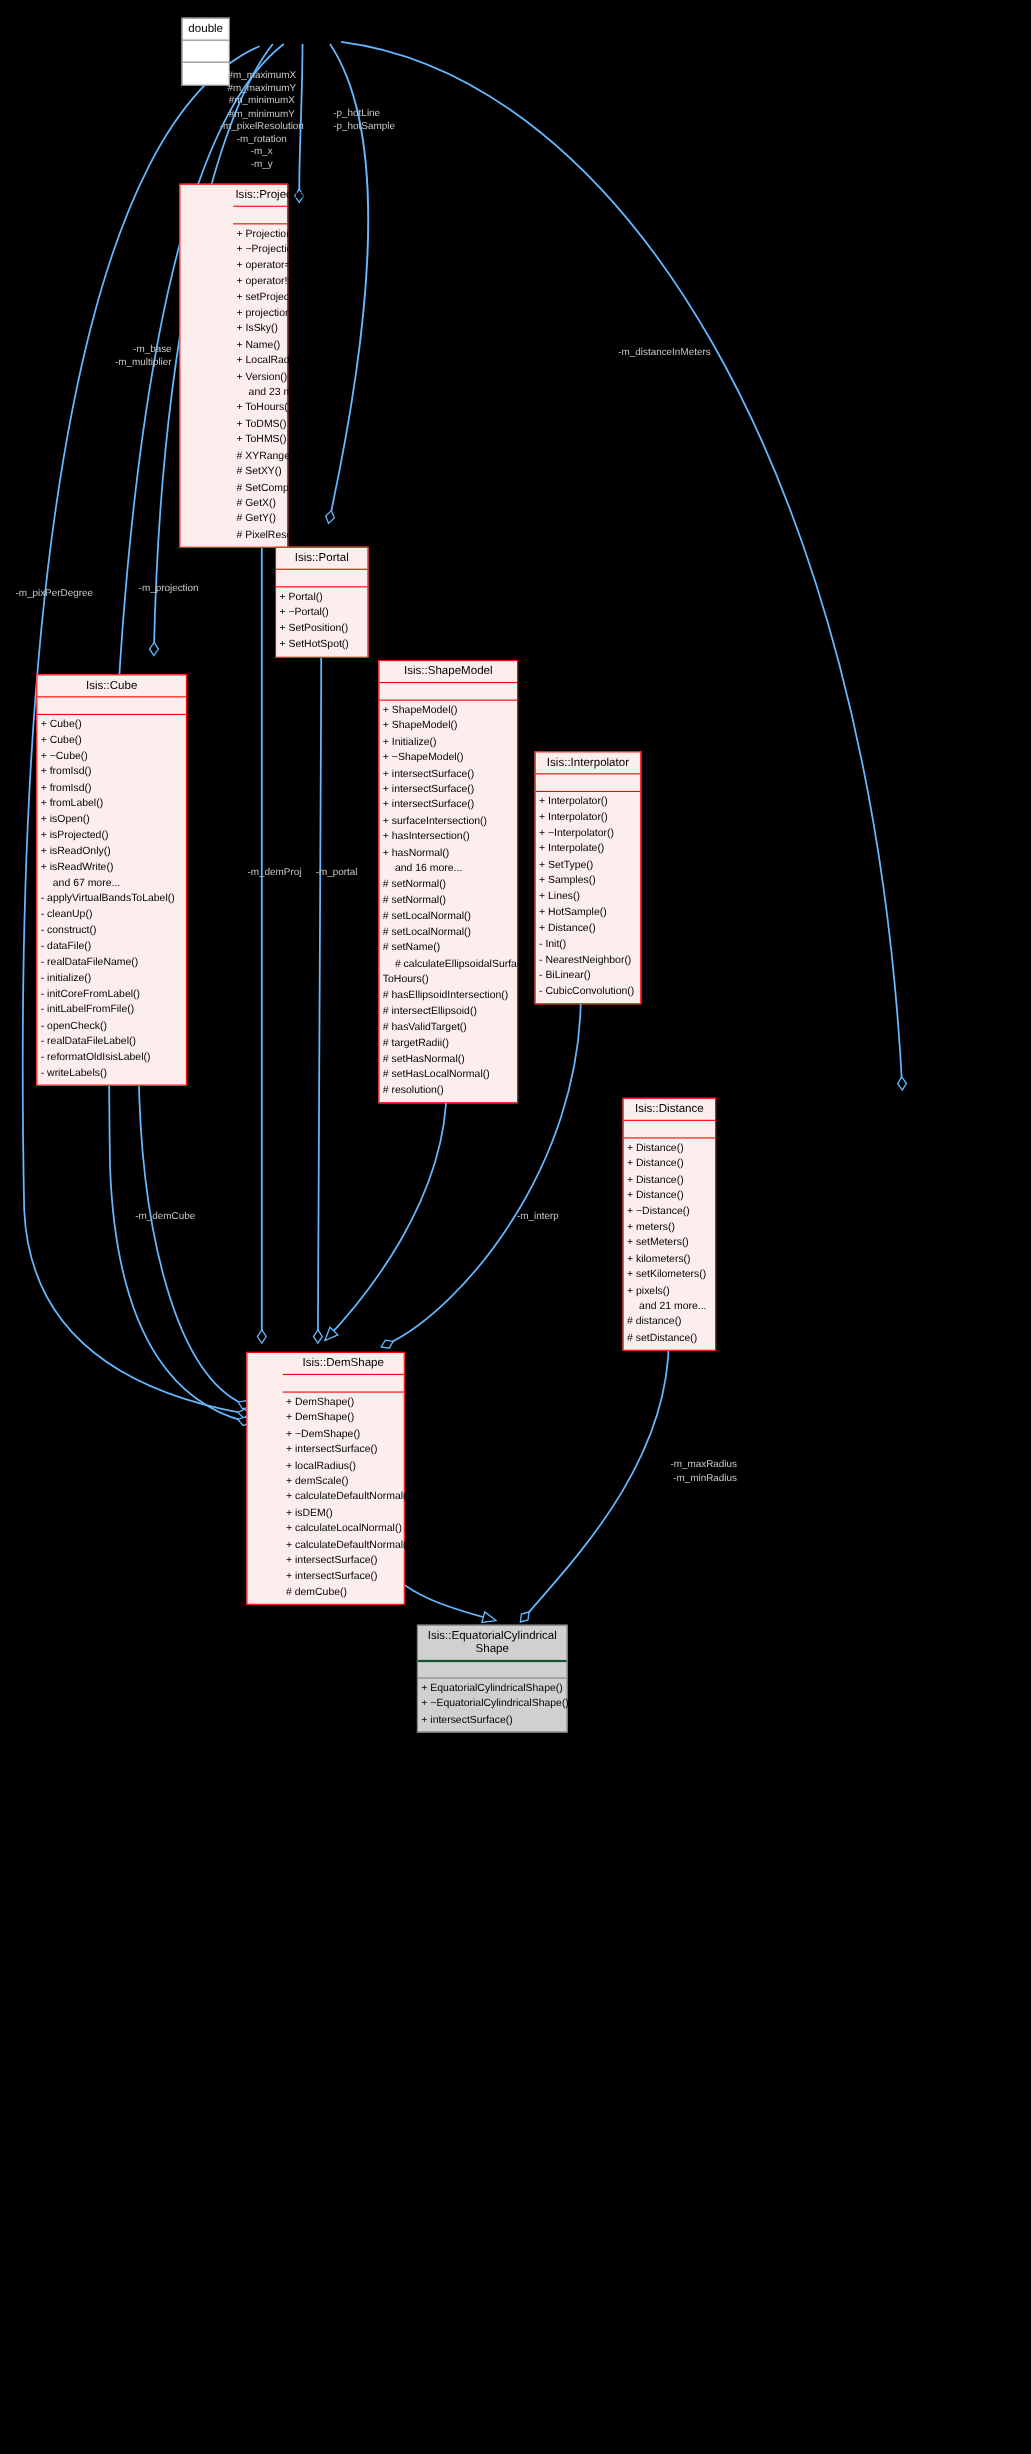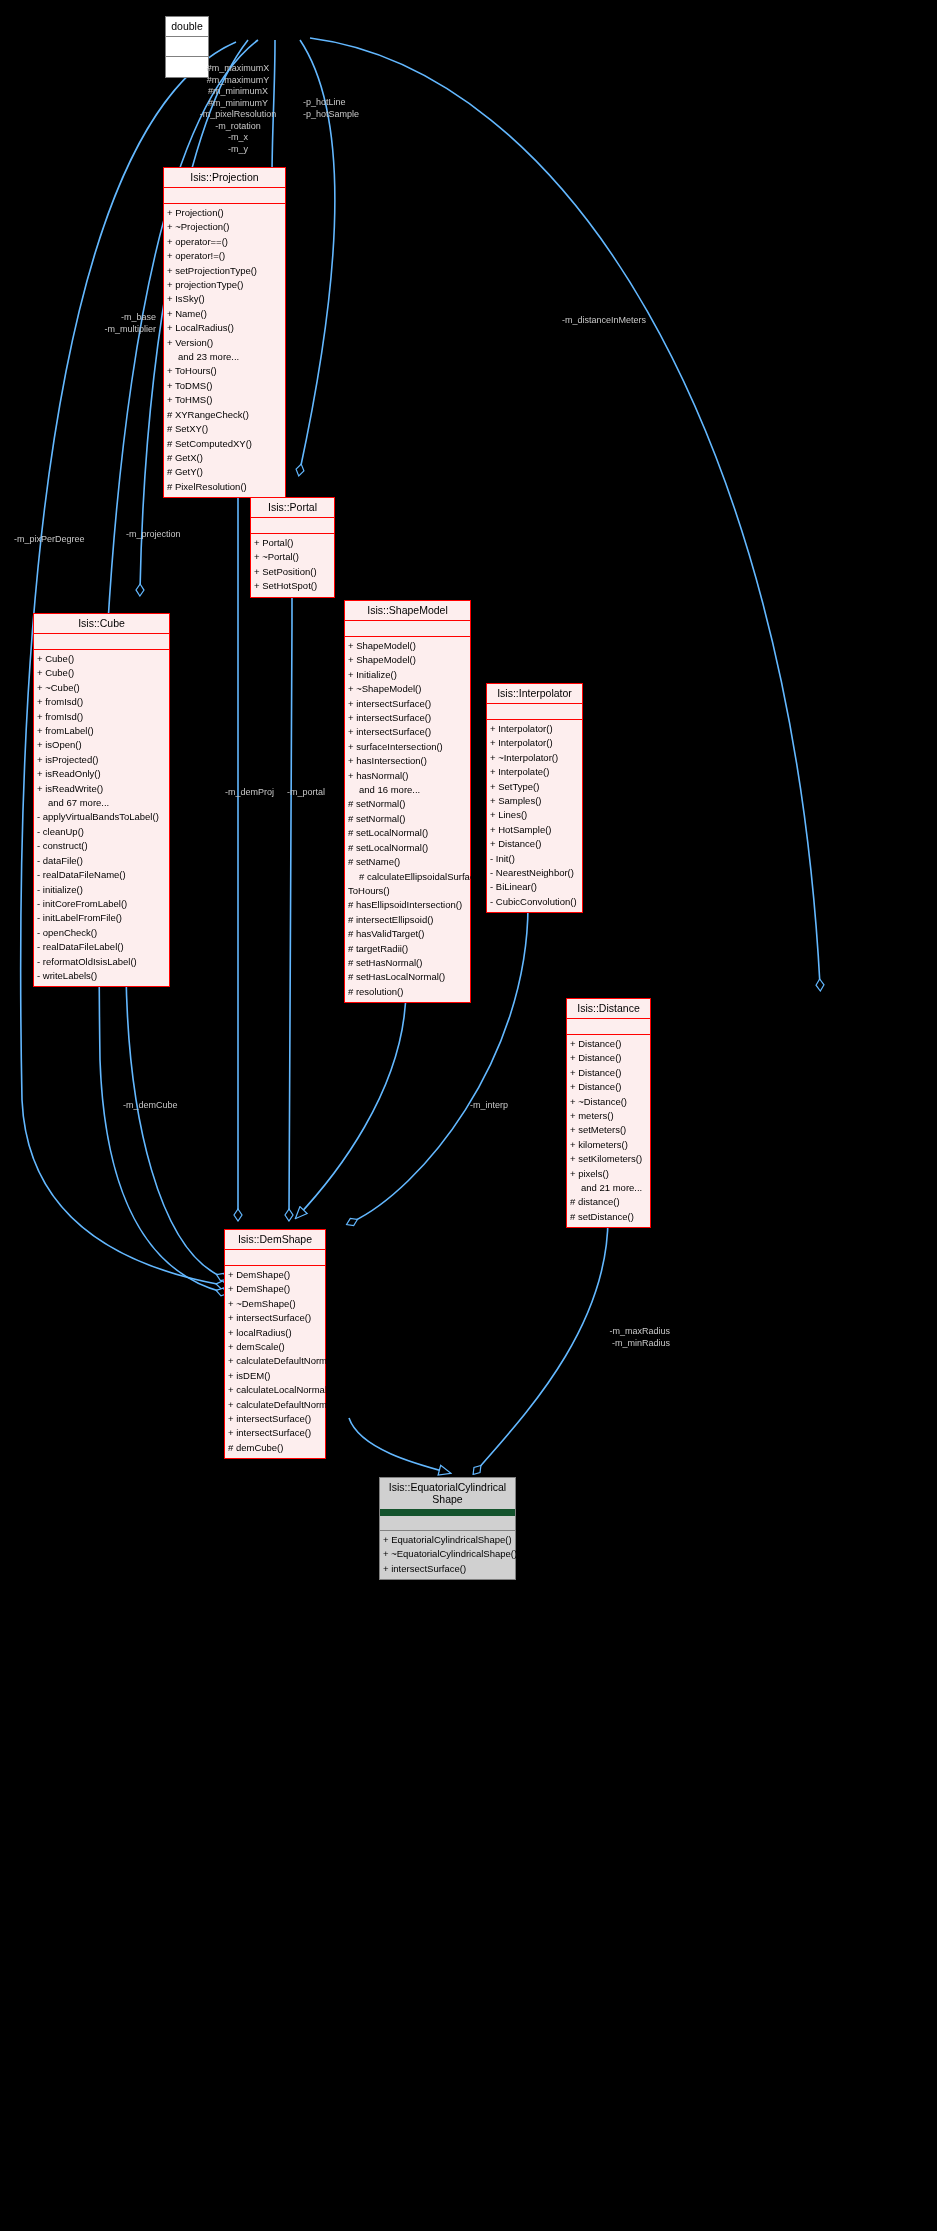--- a/index.html
+++ b/index.html
@@ -6,21 +6,21 @@
   #canvas{position:relative;width:937px;height:2231px;background:#000;
           font-family:"Liberation Sans", sans-serif;overflow:hidden;}
   svg.edges{position:absolute;left:0;top:0;width:937px;height:2231px;pointer-events:none;}
 
   .node{position:absolute;box-sizing:border-box;background:#fdeeee;border:1px solid #ff0000;}
   .node.plain{background:#ffffff;border:1px solid #808080;margin-top:12px;}
   .node.grey{background:#d0d0d0;border:1px solid #808080;}
   .node .title{text-align:center;font-size:10.5px;color:#000;padding:3px 2px 4px 2px;
                line-height:12px;border-bottom:1px solid #ff0000;}
   .node.plain .title{border-bottom:1px solid #808080;}
-  .node.grey .title{border-bottom:7px solid #14532d;text-align:center;}
+  .node.grey .title{border-bottom:2px solid #14532d;text-align:center;}
   .node .attrs{min-height:13px;border-bottom:1px solid #ff0000;padding:1px 3px;}
   .node.plain .attrs{border-bottom:1px solid #808080;min-height:17px;}
   .node.grey .attrs{border-bottom:1px solid #808080;min-height:12px;}
   .node .ops{padding:2px 3px 3px 3px;}
   .node .row{font-size:9.5px;color:#000;line-height:14.4px;white-space:nowrap;}
   .node .row.ind{padding-left:11px;}
 
   .elabel{position:absolute;font-size:9px;color:#c8c8c8;line-height:11.5px;
           white-space:nowrap;text-align:center;}
   .elabel.l{text-align:left;}
@@ -71,21 +71,21 @@
 
     </g>
   </svg>
 
   <div class="node plain" style="left:165px;top:4px;width:44px;">
     <div class="title">double</div>
     <div class="attrs"></div>
     <div class="ops" style="min-height:15px;"></div>
   </div>
 
-  <div class="node" style="left:163px;top:167px;width:123px;">
+  <div class="node" style="left:163px;top:167px;width:99px;padding-left:48px;">
     <div class="title">Isis::Projection</div>
     <div class="attrs"></div>
     <div class="ops">
         <div class="row">+ Projection()</div>
         <div class="row">+ ~Projection()</div>
         <div class="row">+ operator==()</div>
         <div class="row">+ operator!=()</div>
         <div class="row">+ setProjectionType()</div>
         <div class="row">+ projectionType()</div>
         <div class="row">+ IsSky()</div>
@@ -211,21 +211,21 @@
         <div class="row">+ setMeters()</div>
         <div class="row">+ kilometers()</div>
         <div class="row">+ setKilometers()</div>
         <div class="row">+ pixels()</div>
         <div class="row ind">and 21 more...</div>
         <div class="row"># distance()</div>
         <div class="row"># setDistance()</div>
       </div>
   </div>
 
-  <div class="node" style="left:224px;top:1229px;width:102px;">
+  <div class="node" style="left:224px;top:1229px;width:144px;padding-left:32px;">
     <div class="title">Isis::DemShape</div>
     <div class="attrs"></div>
     <div class="ops">
         <div class="row">+ DemShape()</div>
         <div class="row">+ DemShape()</div>
         <div class="row">+ ~DemShape()</div>
         <div class="row">+ intersectSurface()</div>
         <div class="row">+ localRadius()</div>
         <div class="row">+ demScale()</div>
         <div class="row">+ calculateDefaultNormal()</div>

